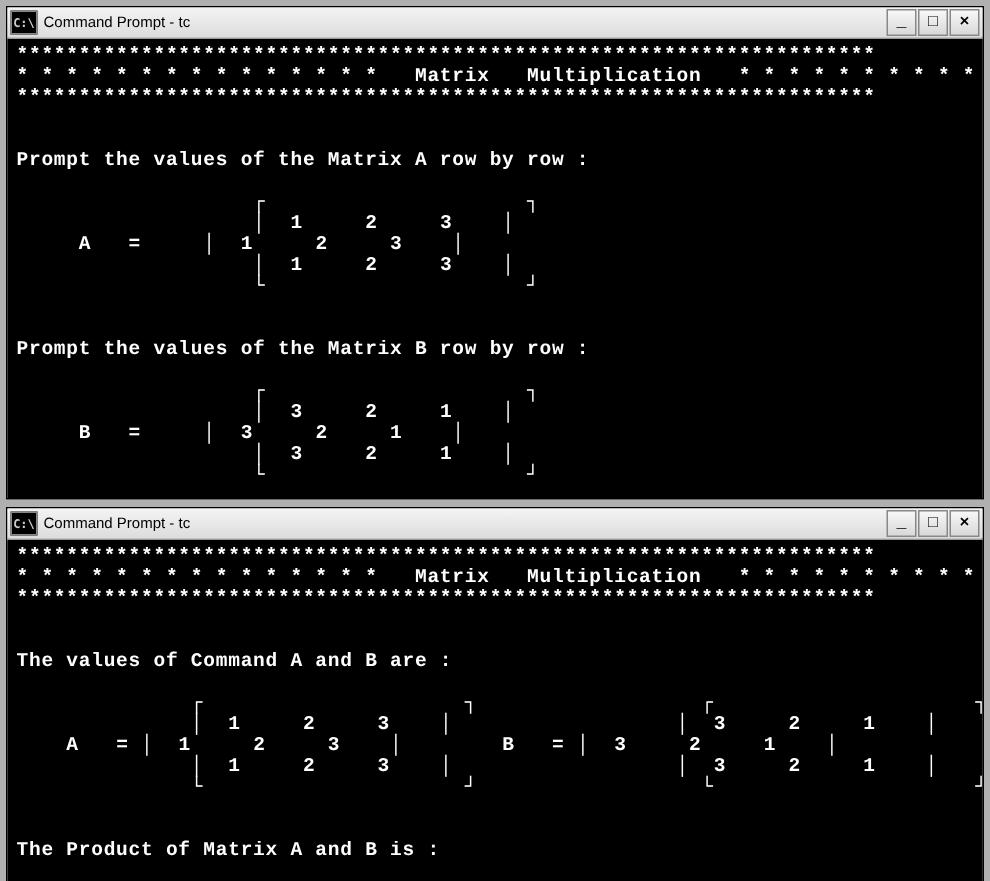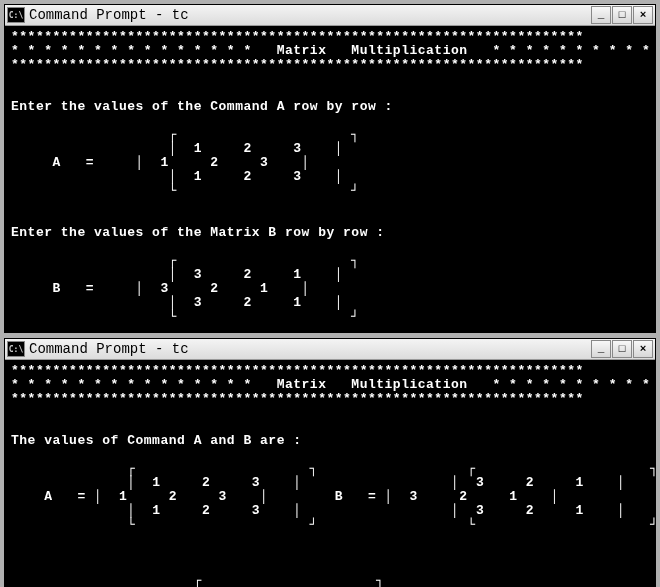--- a/index.html
+++ b/index.html
@@ -35,23 +35,22 @@
     display: inline-flex;
     align-items: center;
     justify-content: center;
     font-size: 8px;
     font-family: monospace;
     color: #ccc;
     font-weight: bold;
   }
   .titlebar .title {
     flex: 1;
-    font-size: 14px;
+    font-size: 10px;
     color: #000;
-    font-family: Liberation Mono, monospace;
   }
   .titlebar .controls {
     display: flex;
     gap: 1px;
   }
   .titlebar .btn {
     width: 18px;
     height: 16px;
     background: linear-gradient(#f8f8f8,#d8d8d8);
     border: 1px solid #888;
@@ -88,30 +87,30 @@
       <div class="btn">_</div>
       <div class="btn">□</div>
       <div class="btn">×</div>
     </div>
   </div>
   <div class="console"><span>*********************************************************************</span>
 <span>* * * * * * * * * * * * * * *   Matrix   Multiplication   * * * * * * * * * * * * * * *</span>
 <span>*********************************************************************</span>
 
 
-<span>Enter the values of the Command A row by row :</span>
+<span>Prompt the values of the Matrix A row by row :</span>
 
                    ┌                     ┐
                    │  <span>1     2     3</span>    │
      <span>A   =</span>     │  <span>1     2     3</span>    │
                    │  <span>1     2     3</span>    │
                    └                     ┘
 
 
-<span>Enter the values of the Matrix B row by row :</span>
+<span>Prompt the values of the Matrix B row by row :</span>
 
                    ┌                     ┐
                    │  <span>3     2     1</span>    │
      <span>B   =</span>     │  <span>3     2     1</span>    │
                    │  <span>3     2     1</span>    │
                    └                     ┘</div>
 </div>
 
 <div class="window">
   <div class="titlebar">
@@ -130,19 +129,20 @@
 
 <span>The values of Command A and B are :</span>
 
               ┌                     ┐                  ┌                     ┐
               │  <span>1     2     3</span>    │                  │  <span>3     2     1</span>    │
     <span>A   =</span> │  <span>1     2     3</span>    │        <span>B   =</span> │  <span>3     2     1</span>    │
               │  <span>1     2     3</span>    │                  │  <span>3     2     1</span>    │
               └                     ┘                  └                     ┘
 
 
+<span>The Product of Matrix A and B is :</span>
 
                       ┌                     ┐
                       │      │
          │      │
                       │      │
                       └                     ┘</div>
 </div>
 
 </body></html>

